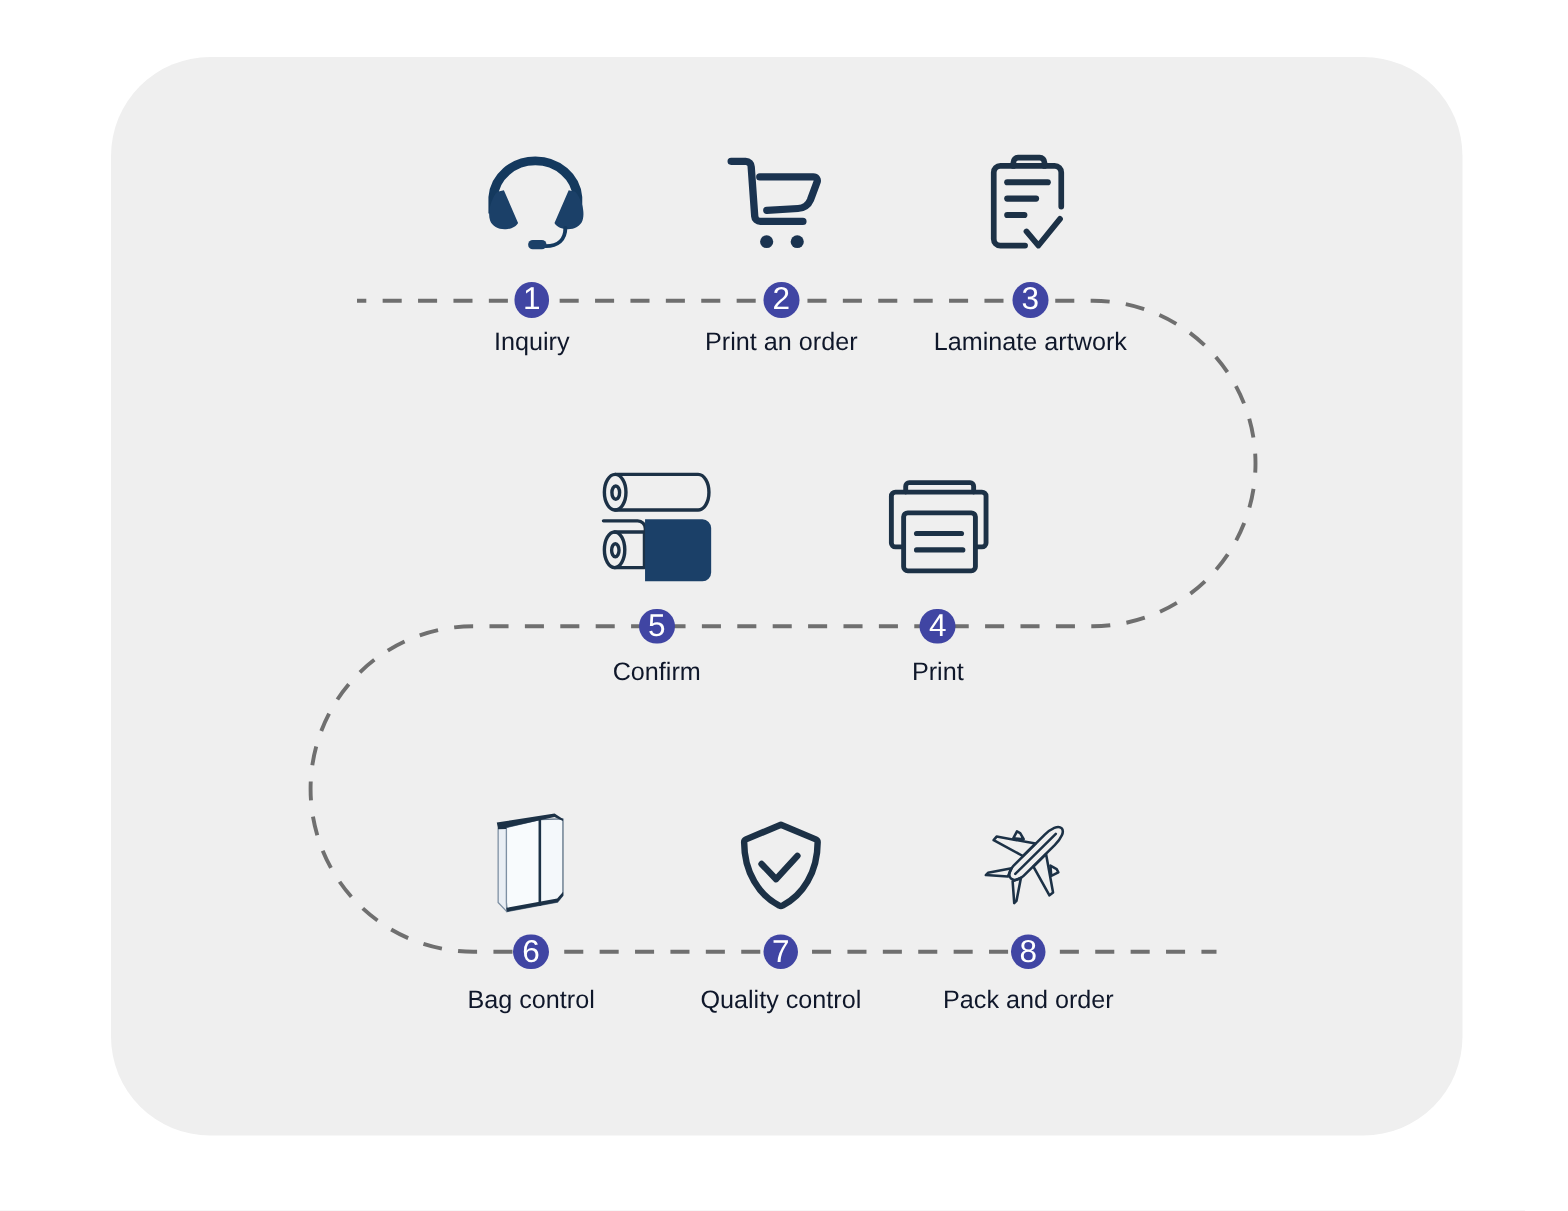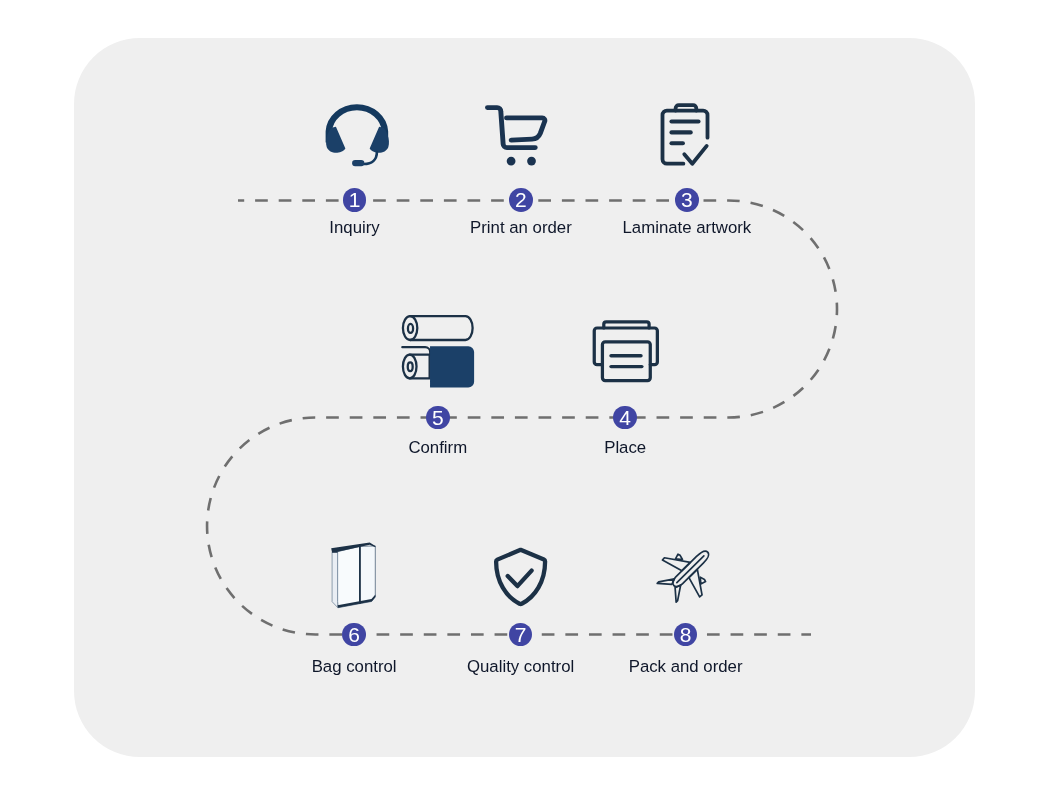--- a/index.html
+++ b/index.html
@@ -69,21 +69,21 @@
     <svg class="ico" viewBox="0 0 72 75" preserveAspectRatio="none" style="--ix:590.8px;--iy:312.2px;--iw:70.9px;--ih:72px;">
       <g fill="none" stroke="#1c3146" stroke-width="3.3" stroke-linecap="round" stroke-linejoin="round">
         <path d="M13,16.7 V12.6 A2.4,2.4 0 0 1 15.4,10.2 H56.6 A2.4,2.4 0 0 1 59,12.6 V16.7"></path>
         <path d="M11.6,54.8 H6.1 A2.8,2.8 0 0 1 3.3,52 V19.5 A2.8,2.8 0 0 1 6.1,16.7 H64.6 A2.8,2.8 0 0 1 67.4,19.5 V52 A2.8,2.8 0 0 1 64.6,54.8 H60.2"></path>
         <rect x="11.6" y="31.1" width="48.6" height="40.3" rx="2.8"></rect>
         <path d="M20.4,45.5 H50.7" stroke-width="3.6"></path>
         <path d="M20.4,56.9 H51.6" stroke-width="3.6"></path>
       </g>
     </svg>
     <div class="num">4</div>
-    <div class="lbl">Place</div>
+    <div class="lbl">Print</div>
   </div>
   <div class="step" style="--cx:437.8px;--cy:417.5px;--ly:438.2px;">
     <svg class="ico" viewBox="0 0 94 84" preserveAspectRatio="none" style="--ix:389.7px;--iy:309.2px;--iw:92.7px;--ih:83.2px;">
       <g fill="none" stroke="#1c3146" stroke-width="2.3" stroke-linecap="round" stroke-linejoin="round">
         <path d="M20.4,7.3 H76.5 A7.3,12.0 0 0 1 76.5,31.3 H20.4"></path>
         <ellipse cx="20.4" cy="19.3" rx="7.3" ry="12.0"></ellipse>
         <ellipse cx="20.8" cy="19.6" rx="2.6" ry="4.5"></ellipse>
         <path d="M20.0,46.1 H40.2 V70.1 H20.0"></path>
         <ellipse cx="20.0" cy="58.1" rx="6.9" ry="12.0"></ellipse>
         <ellipse cx="20.5" cy="58.4" rx="2.5" ry="4.4"></ellipse>

